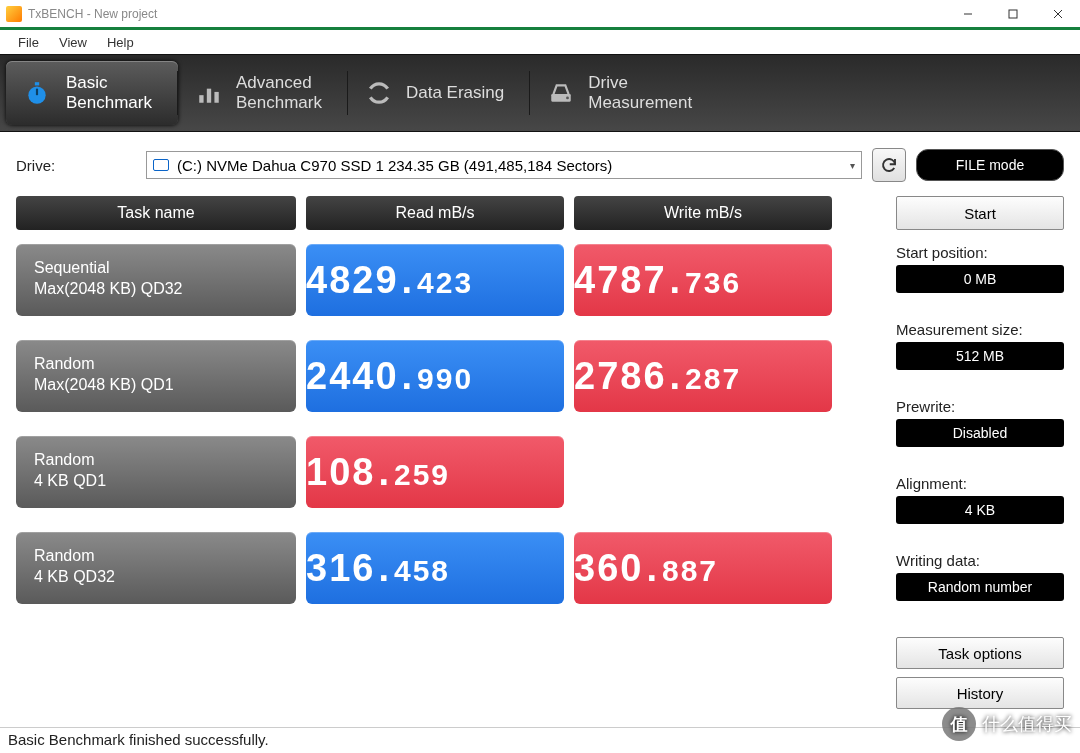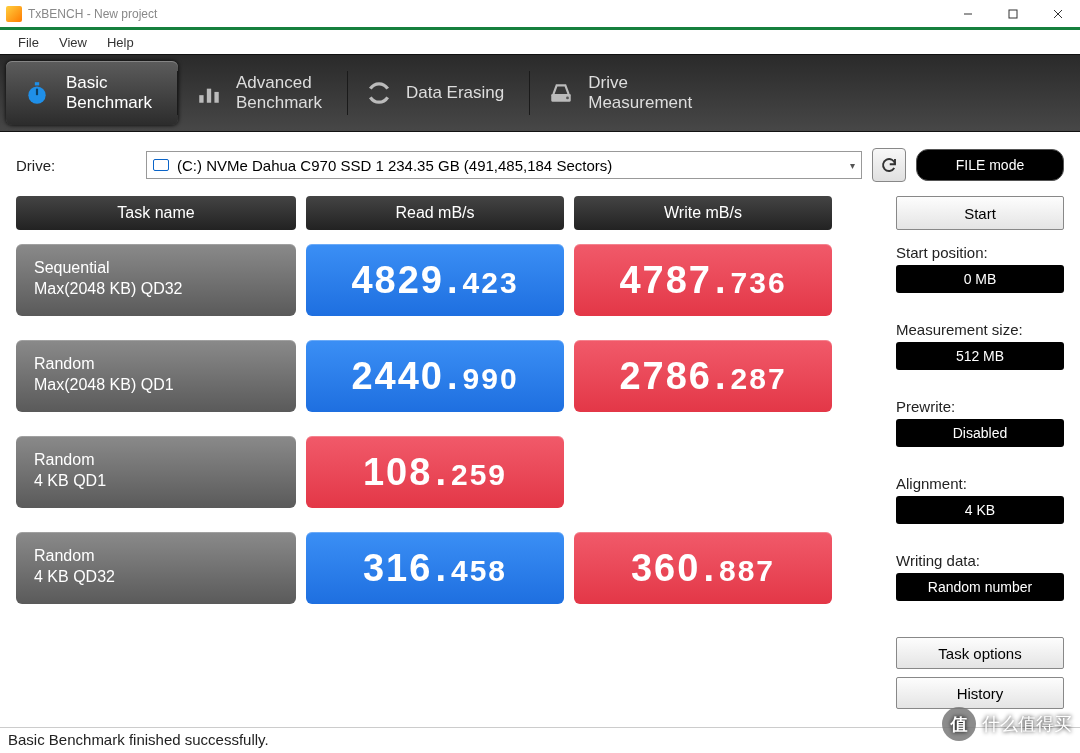--- a/index.html
+++ b/index.html
@@ -36,21 +36,21 @@
 
 
 .main { display:flex; padding: 0 16px 0 16px; gap: 14px; }
 .grid { flex:1; }
 .header3 { display:grid; grid-template-columns: 280px 258px 258px; gap:10px; margin-bottom: 14px;}
 .hcell { height:34px; background:linear-gradient(#444,#222); color:#fff; display:flex;align-items:center;justify-content:center; font-size:16px; border-radius:4px;}
 .row3 { display:grid; grid-template-columns: 280px 258px 258px; gap:10px; margin-bottom: 24px;}
 .task { height:72px; background:linear-gradient(#8a8a8a,#5a5a5a); color:#fff; border-radius:6px; padding: 14px 18px; font-size:16px; line-height:1.3; box-shadow:inset 0 1px 0 rgba(255,255,255,.2);}
 .task .t1 { display:block; }
 .task .t2 { display:block; }
-.val { height:72px; border-radius:6px; display:flex;align-items:center;justify-content:center; box-shadow:inset 0 1px 0 rgba(255,255,255,.25);}
+.val { height:72px; border-radius:6px; display:flex;align-items:center;box-shadow:inset 0 1px 0 rgba(255,255,255,.25);}
 .val.read { background:linear-gradient(#3b8ff5,#1e6fe0); }
 .val.write { background:linear-gradient(#f15a6a,#e33747); }
 .num { color:#fff; font-size:38px; font-weight:700; letter-spacing:2px; font-family:"Arial Black","Segoe UI",sans-serif; }
 .num .dot { margin:0 3px; }
 .num .frac { font-size:30px; }
 
 
 .side { width:168px; display:flex; flex-direction:column; }
 .startbtn { height:34px; border:1px solid #888; background:linear-gradient(#fdfdfd,#e4e4e4); border-radius:2px; display:flex;align-items:center;justify-content:center; font-size:15px; cursor:pointer; margin-bottom:14px;}
 .sec { margin-bottom:28px; }

